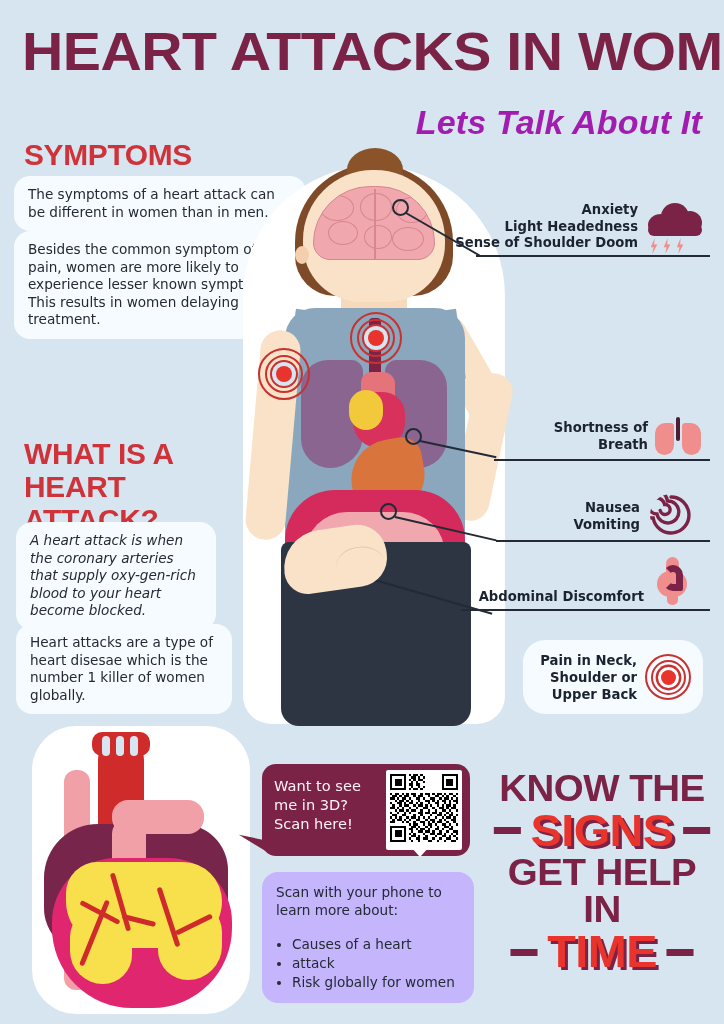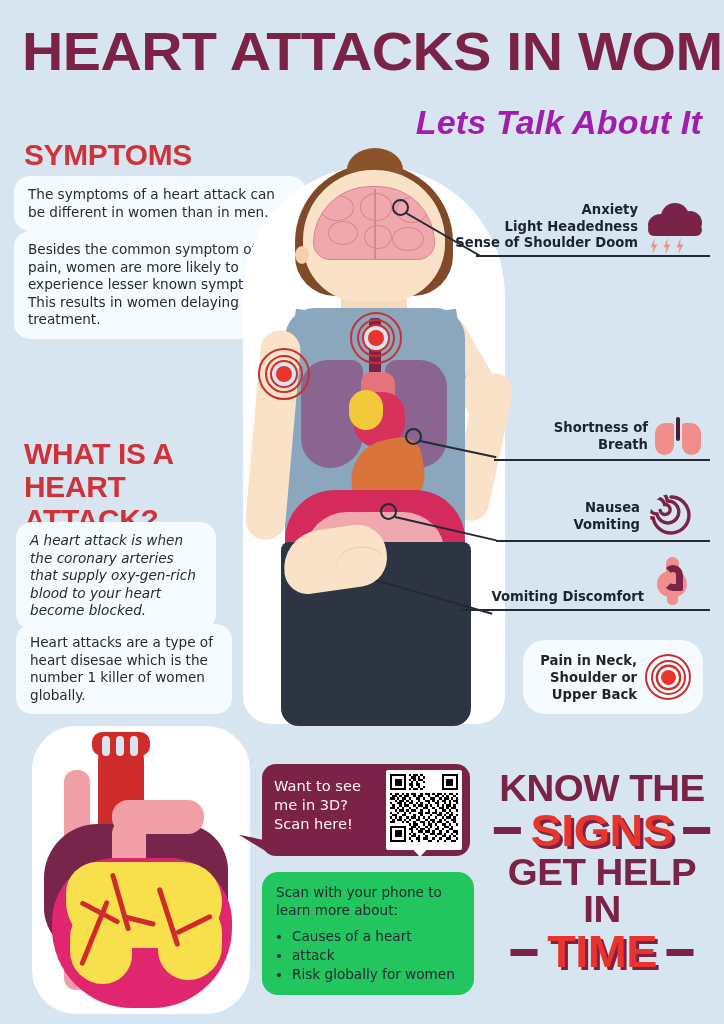--- a/index.html
+++ b/index.html
@@ -310,24 +310,24 @@
     background:#fff; padding:4px; border-radius:2px;
   }
   .qr svg { display:block; }
   .qr-notch {
     position:absolute; left:410px; top:846px; width:0; height:0;
     border-left:10px solid transparent; border-right:10px solid transparent;
     border-top:11px solid #fff;
   }
   .scan-card {
     position:absolute; left:262px; top:872px; width:212px;
-    background:#22c55e; border-radius:16px; padding:11px 14px;
+    background:#c4b5fd; border-radius:16px; padding:11px 14px;
     color:#232a33; font-size:13.6px; line-height:18px;
   }
-  .scan-card ul { margin:8px 0 0 16px; }
+  .scan-card ul { margin:16px 0 0 16px; }
   .scan-card li { margin-bottom:1px; }
 
   
   .slogan { position:absolute; left:495px; top:770px; width:214px; text-align:center; }
   .sl-line {
     font-family:"Liberation Sans", sans-serif;
     font-weight:700; letter-spacing:-0.5px; line-height:1.02;
     transform:scaleX(1.04);
   }
   .sl-dark { color:#7b2346; font-size:37px; }
@@ -445,21 +445,21 @@
       <svg class="spiral" width="42" height="42" viewBox="0 0 42 42" aria-hidden="true">
         <path d="M21 3a18 18 0 1 1-17.8 21 14.5 14.5 0 1 1 14.4-17 11 11 0 1 1-10.6 13 8 8 0 1 1 7.6-9.5 5 5 0 1 1-4.4 6" fill="none" stroke="#7b2346" stroke-width="3.4" stroke-linecap="round"></path>
       </svg>
     </div>
   </div>
 
   <div class="callout">
     <div class="dot" style="left:356px; top:565px;"></div>
     <div class="diag" style="left:371px; top:578px; width:126px; transform:rotate(16deg);"></div>
     <div class="rule" style="left:461px; top:609px; width:249px;"></div>
-    <div class="lbl" style="left:466px; top:589px; width:178px;">Vomiting Discomfort</div>
+    <div class="lbl" style="left:466px; top:589px; width:178px;">Abdominal Discomfort</div>
     <div class="ic" style="left:655px; top:557px;">
       <div class="stomach-ic">
           <b></b>
           <b></b>
           <b></b>
           <u></u>
         </div>
     </div>
   </div>
 

